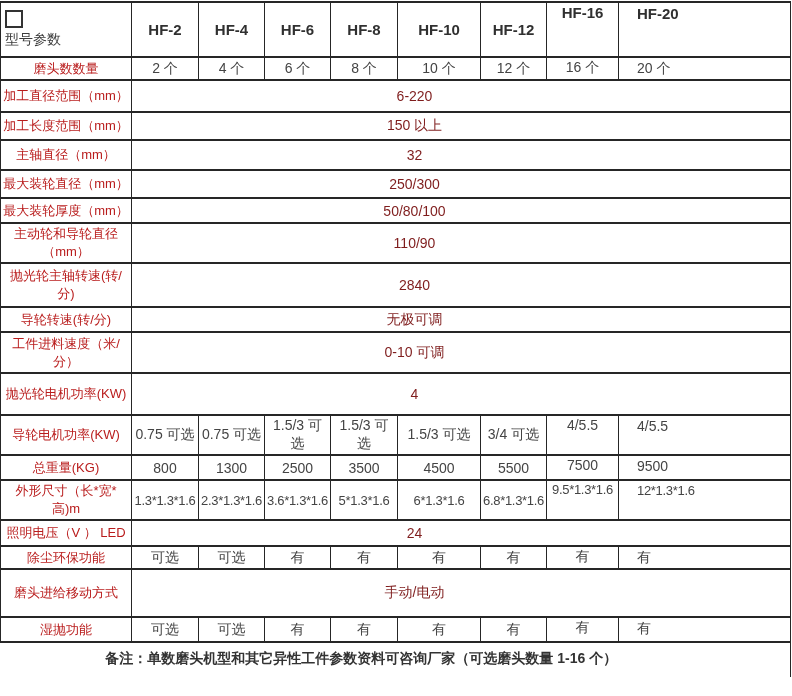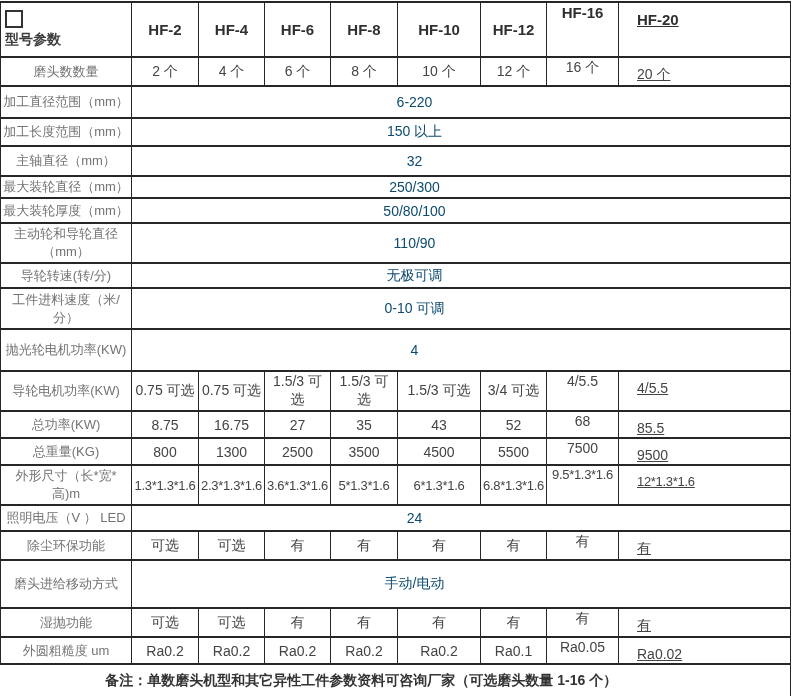--- a/index.html
+++ b/index.html
@@ -23,61 +23,59 @@
     font-size:14px;
     overflow:hidden;
   }
   th.model{
     font-size:15px;
     font-weight:bold;
     color:#303030;
   }
   td.label{
     font-size:13px;
-    color:#737373;
+    color:#b91c1c;
   }
   td.span-val{
     text-align:center;
     padding-right:95px;
-    color:#0c4a6e;
+    color:#7f1d1d;
   }
   td.val{color:#444;}
   td.dims{
     font-size:13px;
     padding-left:0;
     padding-right:0;
     letter-spacing:-0.3px;
     white-space:nowrap;
   }
   
   tr > th:nth-child(8), tr > td.val:nth-child(8){
     vertical-align:top;
   }
   tr > th:nth-child(9), tr > td.val:nth-child(9){
     vertical-align:top;
-    padding-top:8px;
+    padding-top:2px;
     text-align:left;
     padding-left:18px;
-    text-decoration:underline;
   }
   td.corner{
     vertical-align:top;
     text-align:left;
     padding:6px 2px 2px 3px;
   }
   .img-ph{
     width:14px;height:14px;
     border:2px solid #333;
     margin:1px 0 3px 1px;
   }
   .corner-label{
     font-size:14px;
     color:#3d3d3d;
     padding-left:1px;
-    font-weight:bold;
   }
   td.remark{
     border:none;
     border-right:1px solid #262626;
     vertical-align:top;
     padding-top:7px;
     padding-right:70px;
     text-align:center;
     font-weight:bold;
     font-size:14px;
@@ -132,31 +130,35 @@
       <td class="span-val" colspan="8">6-220</td>
     </tr>
     <tr style="height:28px">
       <td class="label">加工长度范围（mm）</td>
       <td class="span-val" colspan="8">150 以上</td>
     </tr>
     <tr style="height:30px">
       <td class="label">主轴直径（mm）</td>
       <td class="span-val" colspan="8">32</td>
     </tr>
-    <tr style="height:22px">
+    <tr style="height:28px">
       <td class="label">最大装轮直径（mm）</td>
       <td class="span-val" colspan="8">250/300</td>
     </tr>
     <tr style="height:25px">
       <td class="label">最大装轮厚度（mm）</td>
       <td class="span-val" colspan="8">50/80/100</td>
     </tr>
     <tr style="height:40px">
       <td class="label">主动轮和导轮直径（mm）</td>
       <td class="span-val" colspan="8">110/90</td>
+    </tr>
+    <tr style="height:44px">
+      <td class="label">抛光轮主轴转速(转/分)</td>
+      <td class="span-val" colspan="8">2840</td>
     </tr>
     <tr style="height:25px">
       <td class="label">导轮转速(转/分)</td>
       <td class="span-val" colspan="8">无极可调</td>
     </tr>
     <tr style="height:41px">
       <td class="label">工件进料速度（米/分）</td>
       <td class="span-val" colspan="8">0-10 可调</td>
     </tr>
     <tr style="height:42px">
@@ -168,31 +170,20 @@
       <td class="label">导轮电机功率(KW)</td>
       <td class="val">0.75 可选</td>
       <td class="val">0.75 可选</td>
       <td class="val">1.5/3 可选</td>
       <td class="val">1.5/3 可选</td>
       <td class="val">1.5/3 可选</td>
       <td class="val">3/4 可选</td>
       <td class="val">4/5.5</td>
       <td class="val">4/5.5</td>
     </tr>
-    <tr style="height:26px">
-      <td class="label">总功率(KW)</td>
-      <td class="val">8.75</td>
-      <td class="val">16.75</td>
-      <td class="val">27</td>
-      <td class="val">35</td>
-      <td class="val">43</td>
-      <td class="val">52</td>
-      <td class="val">68</td>
-      <td class="val">85.5</td>
-    </tr>
     <tr style="height:25px">
       <td class="label">总重量(KG)</td>
       <td class="val">800</td>
       <td class="val">1300</td>
       <td class="val">2500</td>
       <td class="val">3500</td>
       <td class="val">4500</td>
       <td class="val">5500</td>
       <td class="val">7500</td>
       <td class="val">9500</td>
@@ -235,29 +226,18 @@
       <td class="val">可选</td>
       <td class="val">可选</td>
       <td class="val">有</td>
       <td class="val">有</td>
       <td class="val">有</td>
       <td class="val">有</td>
       <td class="val">有</td>
       <td class="val">有</td>
     </tr>
 
-    <tr style="height:24px">
-      <td class="label">外圆粗糙度 um</td>
-      <td class="val">Ra0.2</td>
-      <td class="val">Ra0.2</td>
-      <td class="val">Ra0.2</td>
-      <td class="val">Ra0.2</td>
-      <td class="val">Ra0.2</td>
-      <td class="val">Ra0.1</td>
-      <td class="val">Ra0.05</td>
-      <td class="val">Ra0.02</td>
-    </tr>
 
     <tr style="height:35px">
       <td class="remark" colspan="9">备注：单数磨头机型和其它异性工件参数资料可咨询厂家（可选磨头数量 1-16 个）</td>
     </tr>
   </tbody>
 </table>
 
 </body></html>

